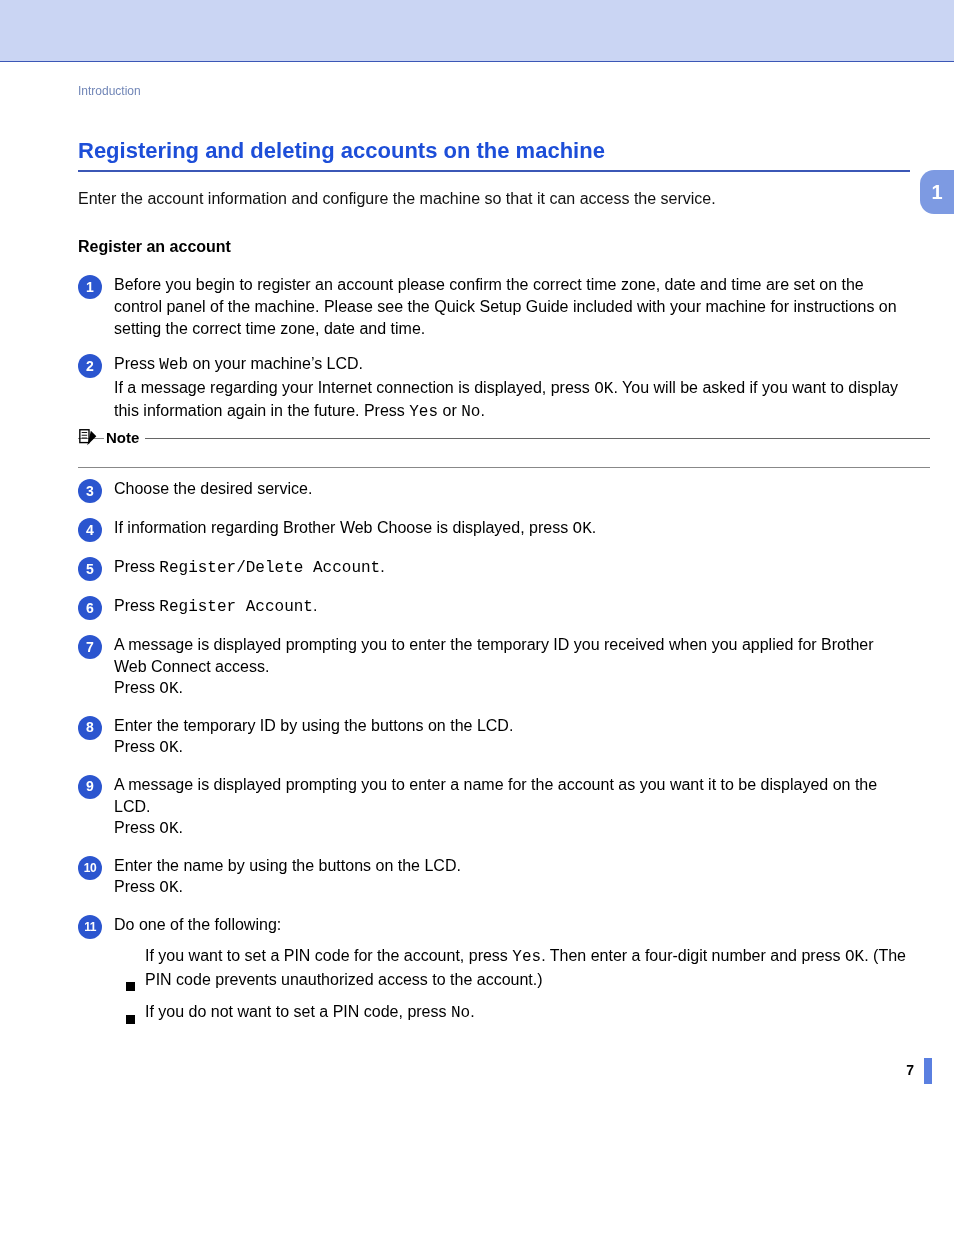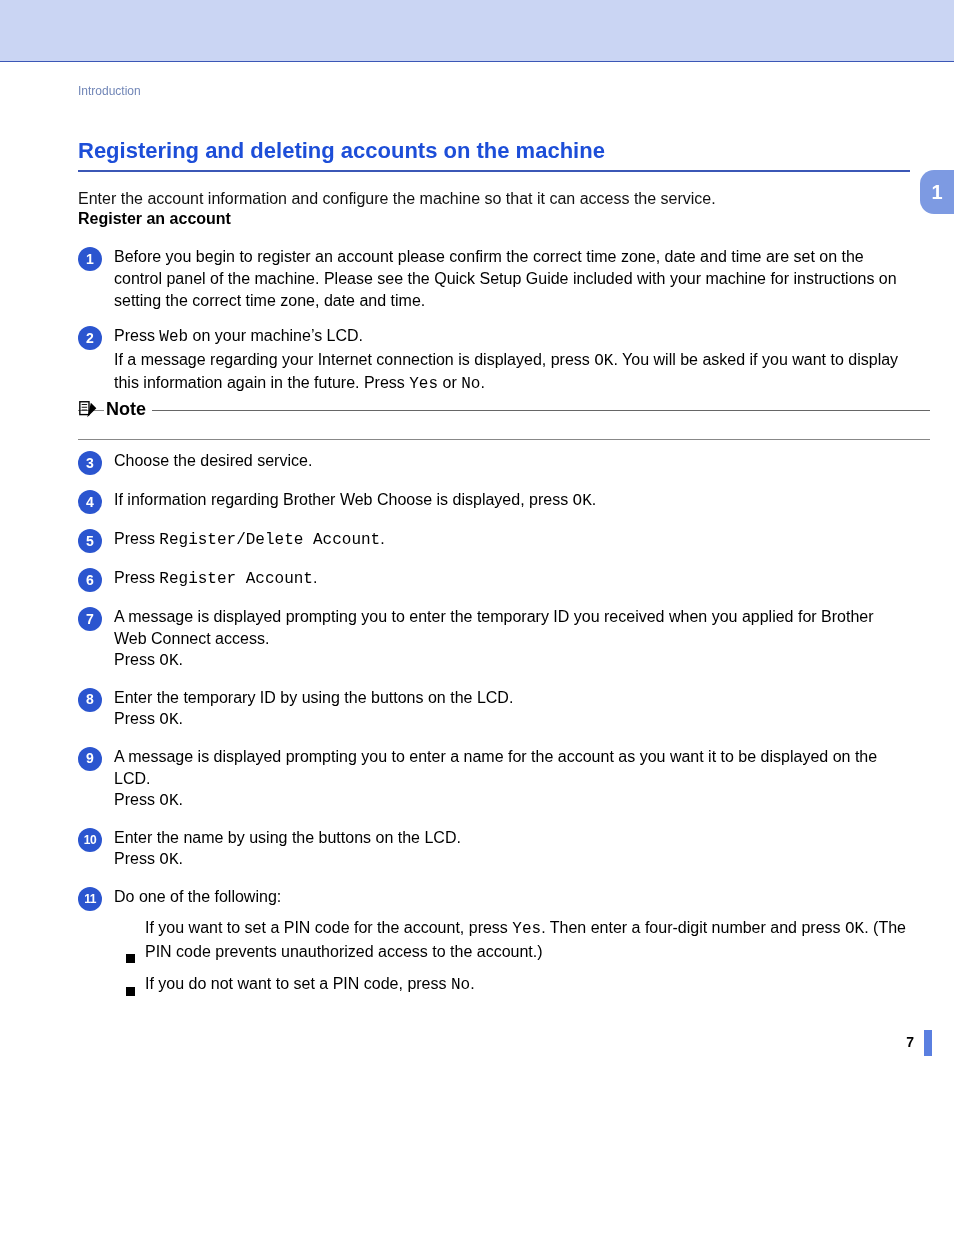--- a/index.html
+++ b/index.html
@@ -1,33 +1,33 @@
 <!DOCTYPE html>
 <html><head>
 <meta charset="utf-8">
 <style>
   * { box-sizing: border-box; margin: 0; padding: 0; }
   html, body { width: 954px; font-family: Arial, Helvetica, sans-serif; color: #000; background: #fff; }
   .top-band { height: 62px; background: #cad5f3; width: 100%; border-bottom: 1px solid #3b57b6; }
   .page { position: relative; padding: 22px 24px 60px 78px; }
   .breadcrumb { font-size: 12px; color: #7186b7; margin-bottom: 40px; }
   .section-title { font-size: 22px; font-weight: bold; color: #1d4ed8; padding-bottom: 6px; border-bottom: 2px solid #3b57b6; margin-bottom: 16px; margin-right: 20px; }
-  .intro { font-size: 16px; color: #111; line-height: 1.4; }
+  .intro { font-size: 16px; color: #111; margin-bottom: 28px; line-height: 1.4; }
   .sub-title { font-size: 16px; font-weight: bold; margin-bottom: 18px; }
   .side-tab { position: absolute; right: 0; top: 108px; width: 34px; height: 44px; background: #7d9ae2; color: #fff; font-size: 20px; font-weight: bold; display: flex; align-items: center; justify-content: center; border-top-left-radius: 14px; border-bottom-left-radius: 14px; }
   .steps { list-style: none; margin-right: 20px; }
   .step { display: flex; align-items: flex-start; margin-bottom: 14px; font-size: 16px; line-height: 1.35; }
   .bullet { flex: 0 0 24px; width: 24px; height: 24px; border-radius: 50%; background: #2b55cf; color: #fff; font-size: 14px; font-weight: bold; display: flex; align-items: center; justify-content: center; margin-right: 12px; margin-top: 1px; }
   .bullet.wide { font-size: 12px; letter-spacing: -0.5px; }
   .step-body { flex: 1; }
   .mono { font-family: "Courier New", Courier, monospace; }
   .note-block { margin: 10px 0 10px 0; border-top: 1px solid #888; border-bottom: 1px solid #888; padding: 0 0 12px 0; }
   .note-head { display: flex; align-items: center; margin-top: -12px; margin-bottom: 6px; }
   .note-icon { width: 22px; height: 22px; margin-right: 4px; }
-  .note-label { font-weight: bold; font-size: 18px; background: #fff; padding: 0 6px 0 2px; }
+  .note-label { font-weight: bold; font-size: 15px; background: #fff; padding: 0 6px 0 2px; }
   .note-rule { flex: 1; height: 1px; background: #666; margin-top: 2px; }
   .note-body { font-size: 16px; line-height: 1.35; padding-left: 18px; }
   .sub-bullets { list-style: none; margin-top: 10px; }
   .sub-bullets li { display: flex; align-items: flex-end; margin-bottom: 10px; padding-left: 12px; }
   .sq { width: 9px; height: 9px; background: #000; flex: 0 0 9px; margin-right: 10px; margin-top: 6px; }
   .page-num { position: absolute; right: 40px; bottom: 30px; font-size: 14px; font-weight: bold; }
   .page-num-bar { position: absolute; right: 22px; bottom: 24px; width: 8px; height: 26px; background: #5a7fe0; }
 </style>
 </head>
 <body>

